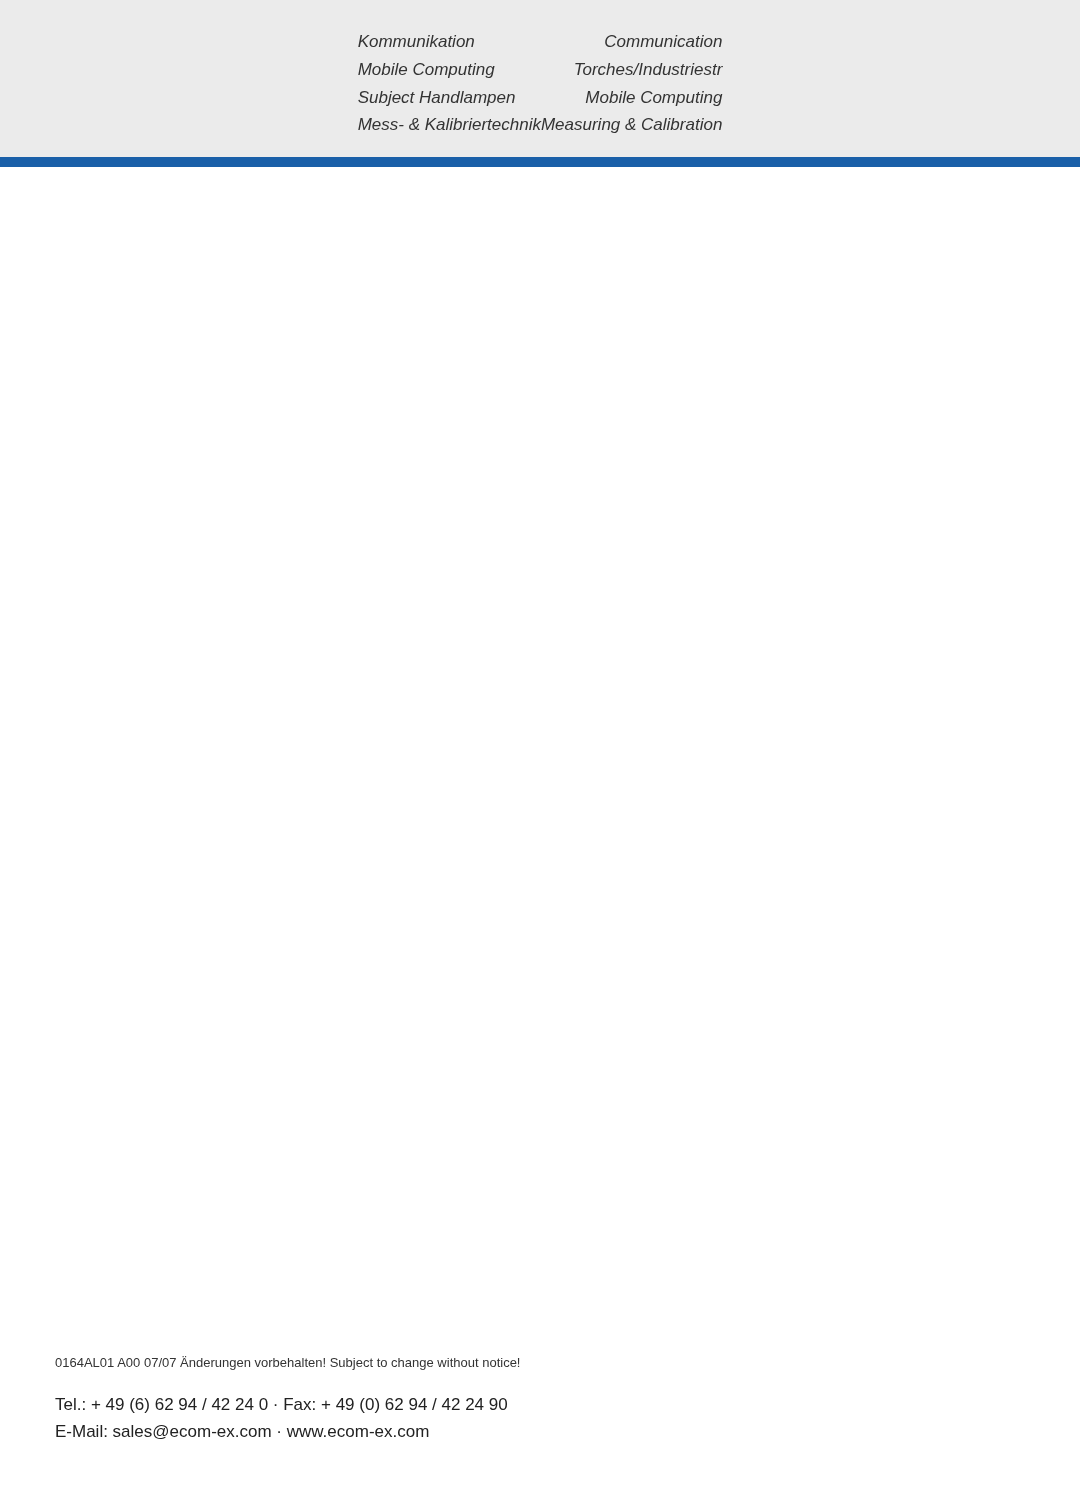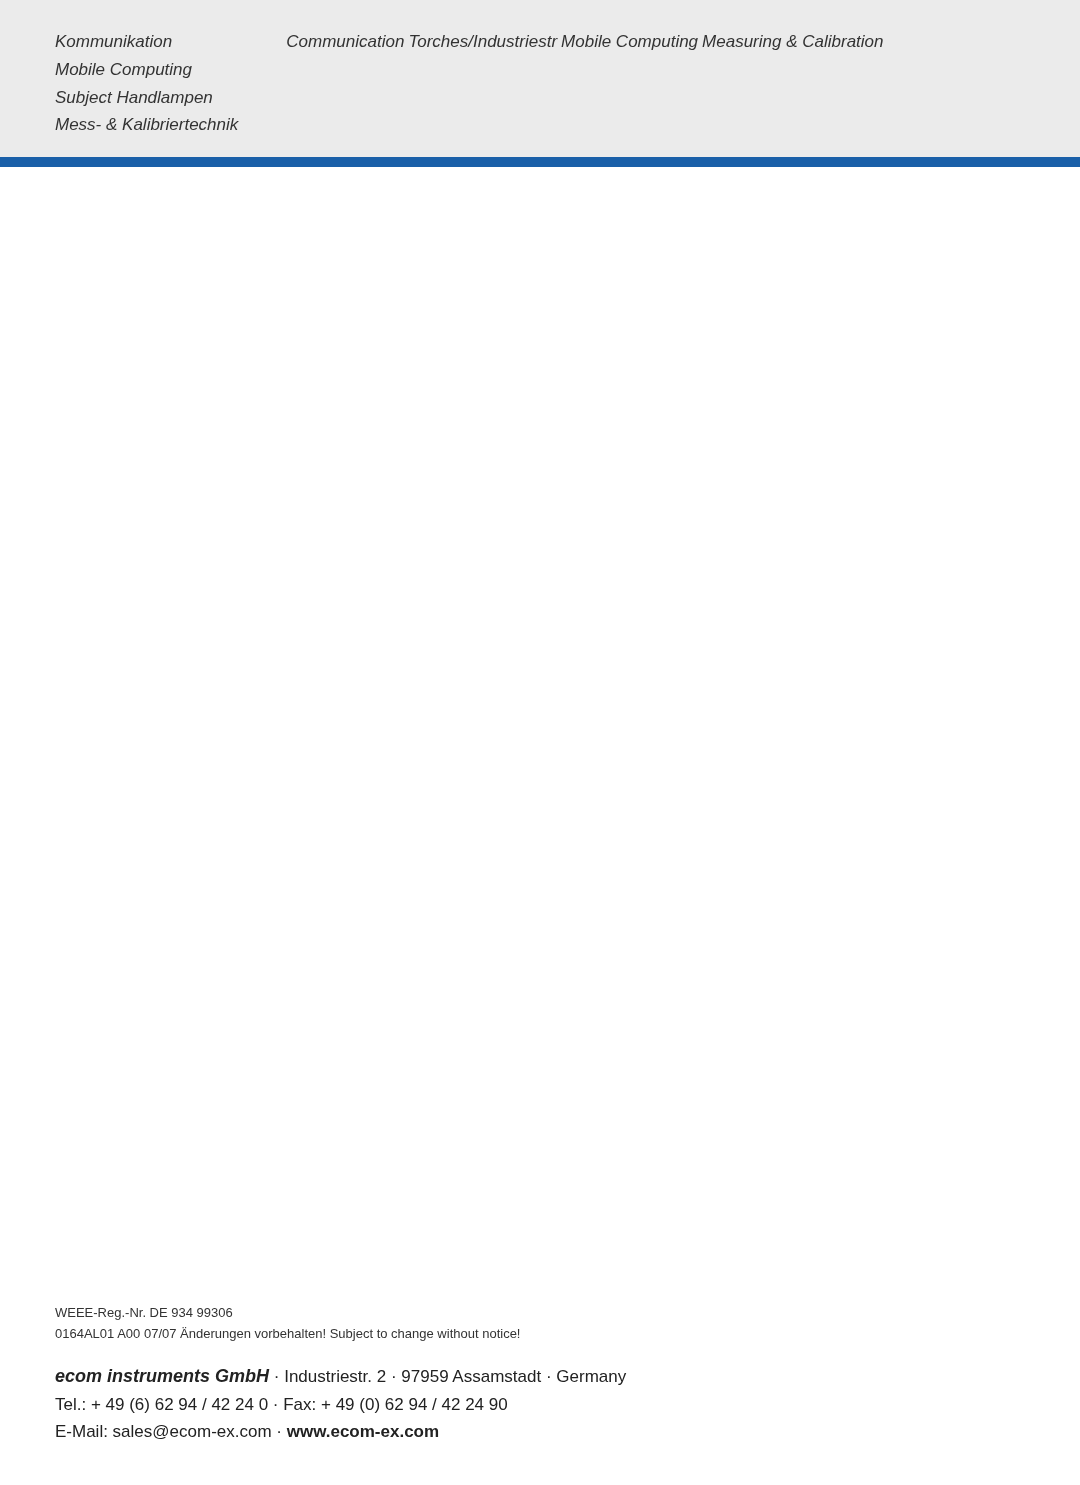--- a/index.html
+++ b/index.html
@@ -21,34 +21,33 @@
       height: 1485px;
       background: #f0f0f0;
       display: flex;
       flex-direction: column;
     }
 
     .header {
       background: #ebebeb;
       padding: 30px 55px 20px 55px;
       display: flex;
-      justify-content: flex-start;
+      justify-content: center;
       align-items: flex-start;
-      gap: 48px;
     }
 
     .header-left {
       display: flex;
       flex-direction: column;
       gap: 4px;
     }
 
     .header-right {
       display: flex;
-      flex-direction: row;
+      flex-direction: column;
       gap: 4px;
       text-align: right;
     }
 
     .header-item {
       font-style: italic;
       font-size: 17px;
       color: #333;
       line-height: 1.4;
     }
@@ -83,21 +82,21 @@
       line-height: 1.6;
     }
 
     .company-bold {
       font-weight: bold;
       font-style: italic;
       font-size: 18px;
     }
 
     .website-bold {
-      font-weight: bold;
+      font-weight: normal;
     }
   </style>
 </head>
 <body>
 
 <div class="page">
 
   <div class="header">
     <div class="header-left">
       <span class="header-item">Kommunikation</span>
@@ -111,26 +110,22 @@
       <span class="header-item">Mobile Computing</span>
       <span class="header-item">Measuring &amp; Calibration</span>
     </div>
   </div>
 
   <div class="blue-bar"></div>
 
   <div class="main-content"></div>
 
   <div class="footer">
-    <p class="weee-line">WEEE-Reg.-Nr. DE 934 99306</p>
     <p class="weee-line">0164AL01 A00 07/07 Änderungen vorbehalten! Subject to change without notice!</p>
     <div class="footer-company">
-      <p>
-        <span class="company-bold">ecom instruments GmbH</span><span> · Industriestr. 2 · 97959 Assamstadt · Germany</span>
-      </p>
       <p>Tel.: + 49 (6) 62 94 / 42 24 0 · Fax: + 49 (0) 62 94 / 42 24 90</p>
       <p>
         <span>E-Mail: sales@ecom-ex.com · </span><span class="website-bold">www.ecom-ex.com</span>
       </p>
     </div>
   </div>
 
 </div>
 
 </body></html>

